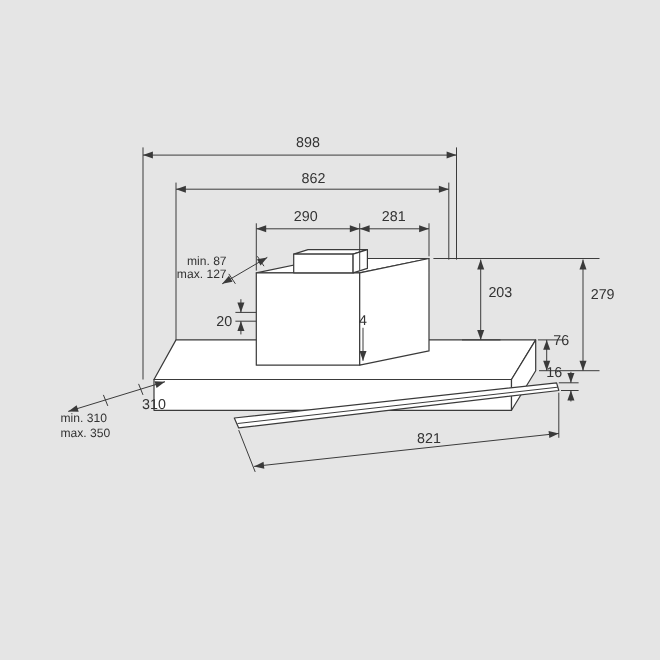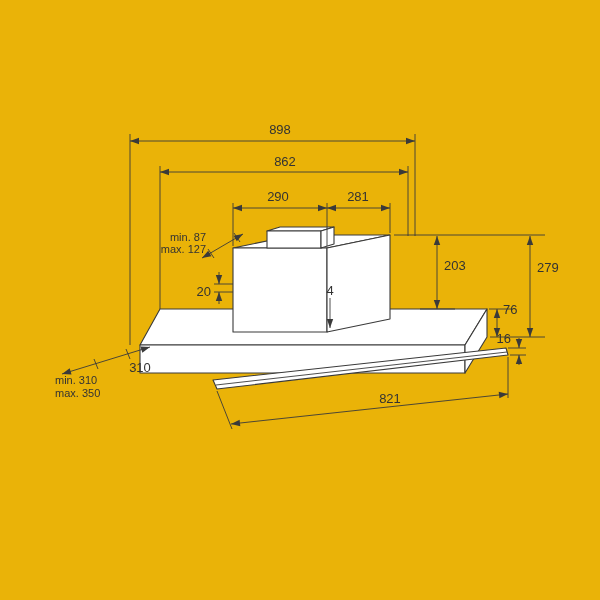--- a/index.html
+++ b/index.html
@@ -1,16 +1,16 @@
 <!DOCTYPE html>
 <html><head>
 <meta charset="utf-8">
 <style>
   html,body{margin:0;padding:0;background:#fff;}
-  .stage{position:relative;width:600px;height:600px;background:#eab308;overflow:hidden;}
+  .stage{position:relative;width:600px;height:600px;background:#e5e5e5;overflow:hidden;}
   svg{display:block;}
   .obj{fill:#ffffff;stroke:#3a3a3a;stroke-width:1.1;stroke-linejoin:round;}
   .ln{fill:none;stroke:#3a3a3a;stroke-width:0.9;}
   text{font-family:"Liberation Sans","DejaVu Sans",sans-serif;fill:#333;}
   text.num{font-size:13px;}
   text.sm{font-size:11px;}
 </style>
 </head>
 <body>
 

